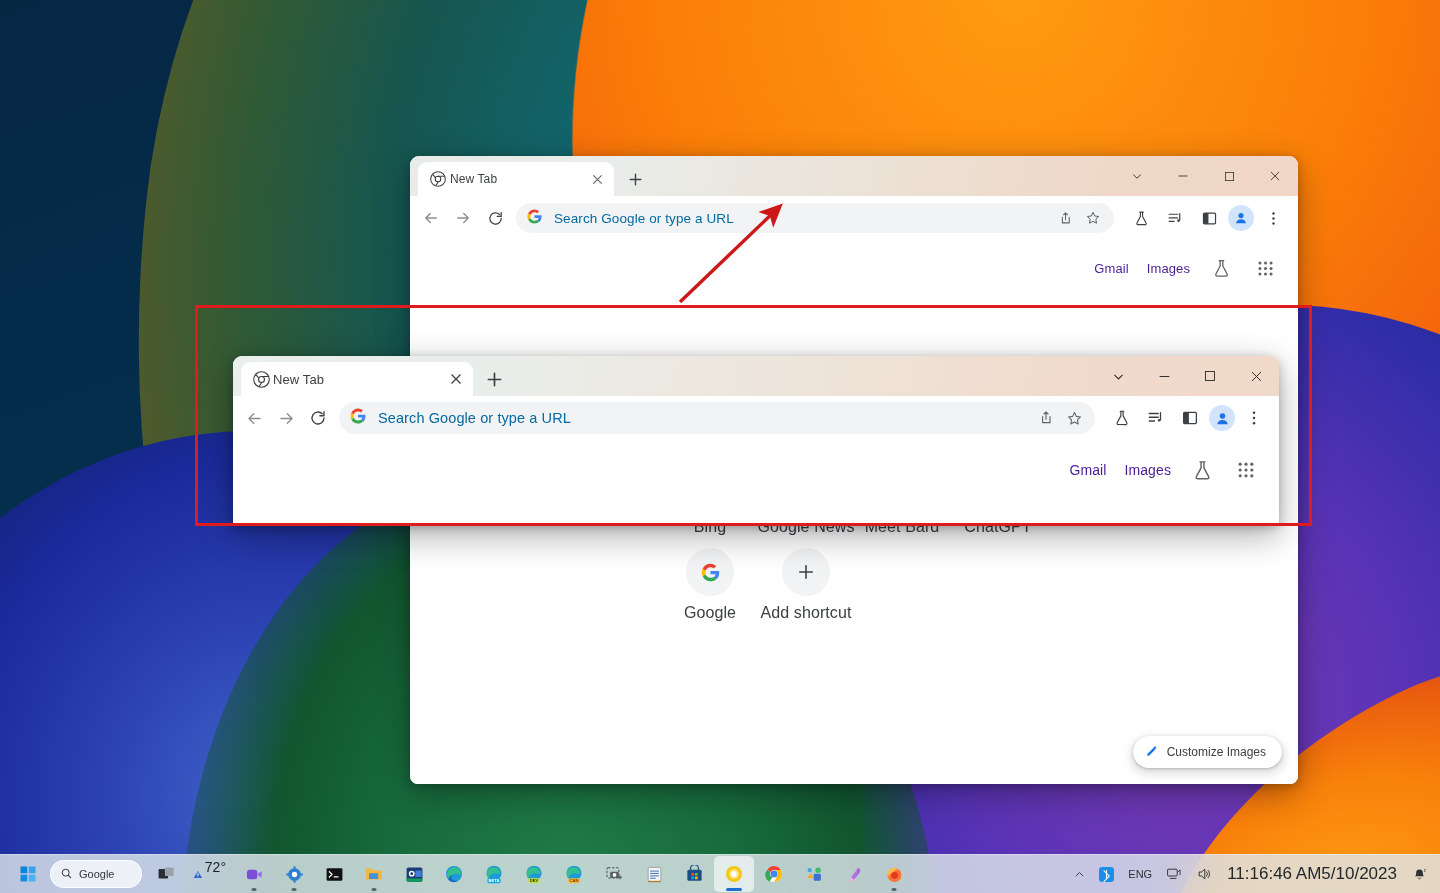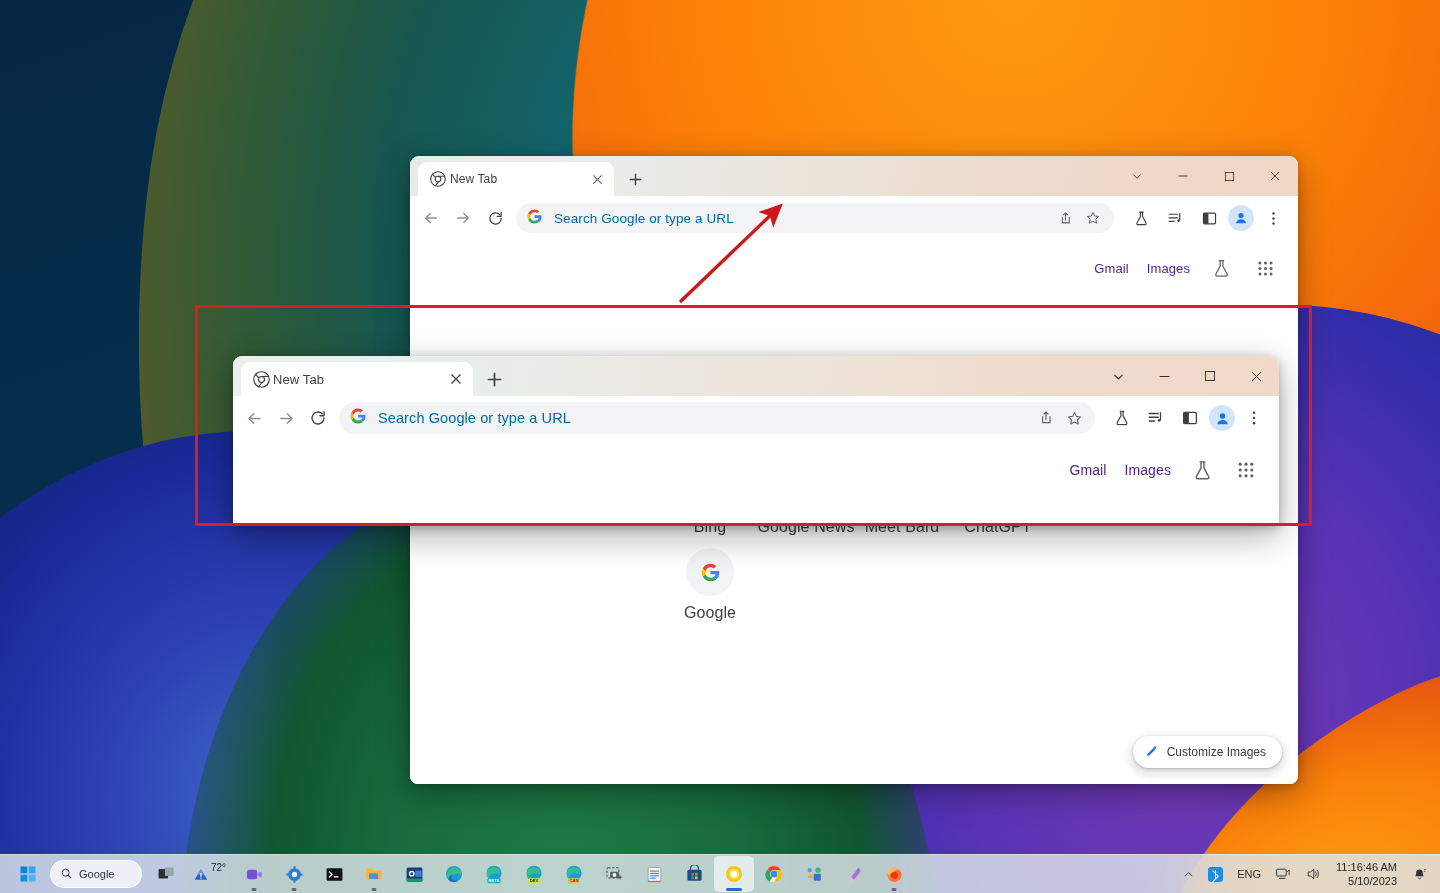--- a/index.html
+++ b/index.html
@@ -263,28 +263,28 @@
   }
   .tb-right-sys {
     margin-left: auto; display: flex; align-items: center;
     gap: 4px; padding-right: 8px; height: 39px;
   }
   .sys-item {
     height: 30px; display: flex; align-items: center; justify-content: center;
     padding: 0 5px; border-radius: 5px; color: #2c3136; font-size: 11px;
   }
   .clock {
-    display: flex; flex-direction: column; align-items: flex-end;
-    font-size: 11px; color: #23282d; line-height: 14px; padding: 0 6px;
+    display: flex; flex-direction: row; align-items: flex-end;
+    font-size: 17px; color: #23282d; line-height: 14px; padding: 0 6px;
   }
   .weather-pill {
     display: flex; align-items: center; gap: 3px;
     padding: 0 6px; height: 34px;
   }
-  .weather-temp { font-size: 10px; color: #1b2024; position: relative; top: -7px; left: -2px;}
+  .weather-temp { font-size: 14px; color: #1b2024; position: relative; top: -7px; left: -2px;}
 </style>
 </head>
 <body>
 
 <div id="desktop">
   <div class="bloom bl-navy"></div>
   <div class="bloom bl-teal"></div>
   <div class="bloom bl-orange"></div>
   <div class="bloom bl-purple"></div>
   <div class="bloom bl-blue"></div>
@@ -502,20 +502,28 @@
             <path fill="#34A853" d="M12 22c2.7 0 4.96-.9 6.62-2.42l-3.2-2.47c-.86.6-2 1.02-3.42 1.02-2.6 0-4.8-1.72-5.6-4.1l-3.3 2.55C4.75 19.8 8.1 22 12 22z"></path>
             <path fill="#FBBC05" d="M6.4 14.03A6.1 6.1 0 0 1 6.06 12c0-.7.13-1.4.33-2.03L3.1 7.42A10 10 0 0 0 2 12c0 1.6.38 3.13 1.1 4.58l3.3-2.55z"></path>
             <path fill="#EA4335" d="M12 5.9c1.84 0 3.08.8 3.79 1.46l2.77-2.7C16.95 3.1 14.7 2 12 2 8.1 2 4.75 4.2 3.1 7.42l3.3 2.55C7.2 7.6 9.4 5.9 12 5.9z"></path>
           </svg>
         </div>
         <div class="sc-label">Google</div>
       </div>
 
 
 
+      <div class="shortcut">
+        <div class="sc-circle">
+          <svg viewBox="0 0 24 24" width="20" height="20">
+              <path d="M12 4.5v15M4.5 12h15" stroke="#3c4043" stroke-width="1.9" stroke-linecap="round"></path>
+            </svg>
+        </div>
+        <div class="sc-label">Add shortcut</div>
+      </div>
     </div>
 
     <button class="customize-btn">
       <span>
         <svg viewBox="0 0 24 24" width="14" height="14">
             <path d="M4 17.2V20h2.8L18 8.8 15.2 6z" fill="#1a73e8"></path>
             <path d="M19.8 6.2l-2-2a1.1 1.1 0 0 0-1.6 0l-1.4 1.4 2.8 2.8 1.4-1.4a1.1 1.1 0 0 0 0-1.6z" fill="#1a73e8"></path>
           </svg>
       </span>
       <span>Customize Images</span>

